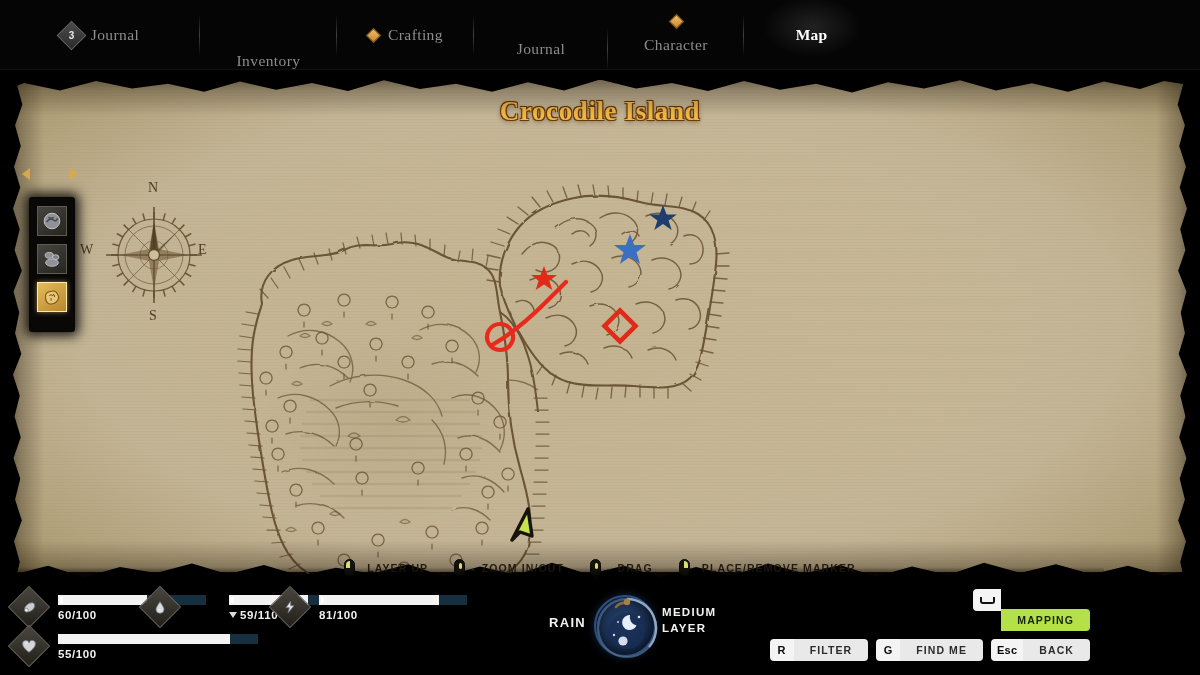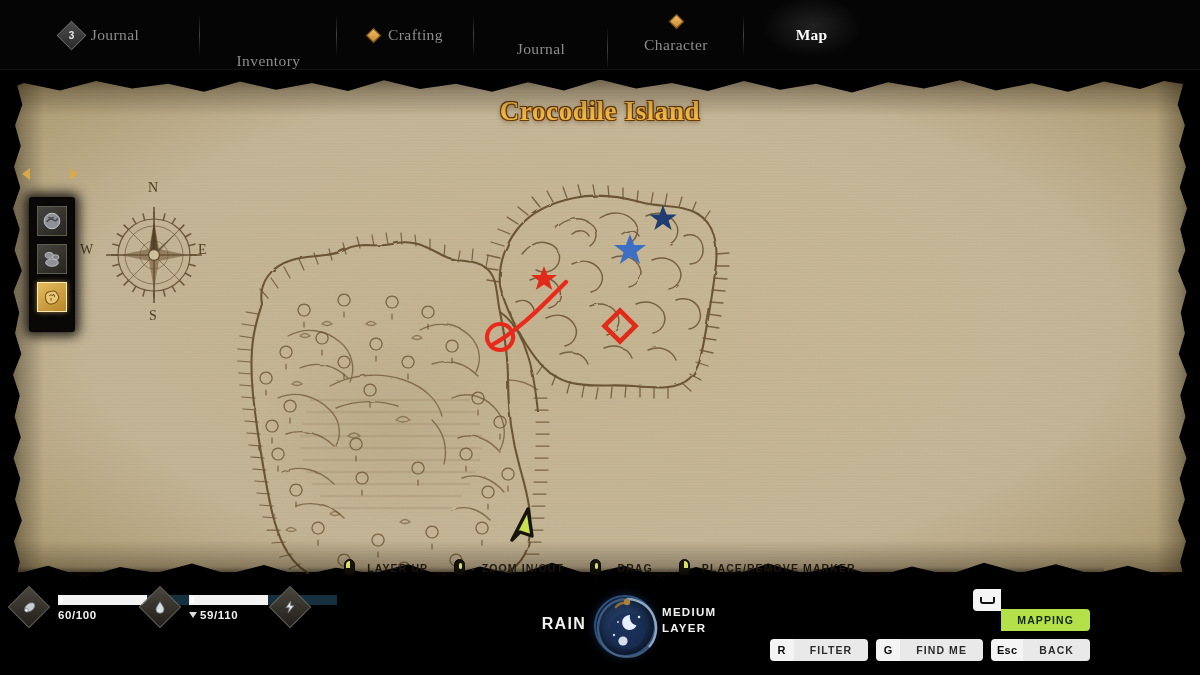--- a/index.html
+++ b/index.html
@@ -172,21 +172,21 @@
     border-top:6px solid #dcdcdc; }
 
   
   #weather{ position:absolute; left:520px; bottom:14px; width:200px; height:70px; }
   #wdial{
     position:absolute; left:74px; top:4px; width:62px; height:62px; border-radius:50%;
     background:radial-gradient(circle at 46% 42%, #26406b 0%, #172a4a 55%, #0d1830 100%);
     border:2px solid #2f4f7d; box-shadow:0 0 8px rgba(60,110,190,.35), inset 0 0 10px rgba(0,0,0,.7);
   }
   #wlabel-left{ position:absolute; left:0; top:24px; width:66px; text-align:right;
-    font-size:16px; font-weight:bold; letter-spacing:1.3px; color:#f2f2f2; }
+    font-size:13px; font-weight:bold; letter-spacing:1.3px; color:#f2f2f2; }
   #wlabel-right{ position:absolute; left:142px; top:13px; width:100px;
     font-size:11.5px; font-weight:bold; letter-spacing:1.3px; color:#f2f2f2; line-height:16px; }
 
   
   #keys{ position:absolute; right:14px; bottom:14px; }
   .kbrow{ display:flex; align-items:center; justify-content:flex-end; gap:8px; }
   .kbrow+.kbrow{ margin-top:8px; }
   .kbgroup{ display:flex; align-items:center; }
   .kcap{
     min-width:24px; height:22px; padding:0 6px; background:#f4f4f4; color:#0a0a0a;
@@ -687,21 +687,21 @@
       <div class="bar" style="width:148px;">
         <div class="fill" style="width:60%;"></div>
         <div class="tick"></div>
       </div>
       <div class="barval">
         <span>60/100</span>
       </div>
     </div>
   </div>
 
-  <div class="statrow" style="left:145px; top:9px;">
+  <div class="statrow" style="left:145px; top:9px;gap:40px;">
     <div class="stat-icon">
       <svg viewBox="0 0 24 24" width="16" height="16">
         <path d="M12,4 C16,10 18,13 18,15.5 A6,6 0 0,1 6,15.5 C6,13 8,10 12,4 z" fill="#d8dce1" stroke="#737880" stroke-width="1.1"></path>
         <path d="M10,15 a3,3 0 0,0 3,3" fill="none" stroke="#fff" stroke-width="1.1" opacity=".8"></path>
       </svg>
     </div>
     <div class="bar-col">
       <div class="bar" style="width:148px;">
         <div class="fill" style="width:53.6%;"></div>
         <div class="tick"></div>
@@ -712,22 +712,47 @@
       </div>
     </div>
   </div>
 
   <div class="statrow" style="left:275px; top:9px;">
     <div class="stat-icon">
       <svg viewBox="0 0 24 24" width="16" height="16">
         <polygon points="13,3 6,13 11,13 9,21 18,10 13,10" fill="#e2e6ea" stroke="#6f7479" stroke-width="1.1" stroke-linejoin="round"></polygon>
       </svg>
     </div>
-  </div>
-
+    <div class="bar-col">
+      <div class="bar" style="width:148px;">
+        <div class="fill" style="width:81%;"></div>
+        <div class="tick"></div>
+      </div>
+      <div class="barval">
+        <span>81/100</span>
+      </div>
+    </div>
+  </div>
+
+  <div class="statrow" style="left:14px; top:48px;">
+    <div class="stat-icon">
+      <svg viewBox="0 0 24 24" width="17" height="17">
+        <path d="M12,20 C6,15 3,12 3,8.6 A4.6,4.6 0 0,1 12,6.6 A4.6,4.6 0 0,1 21,8.6 C21,12 18,15 12,20 z" fill="#d3d7dc" stroke="#6f7479" stroke-width="1.1"></path>
+        <path d="M7.5,8.5 a3,3 0 0,1 3,-2.4" fill="none" stroke="#fff" stroke-width="1.2" opacity=".85"></path>
+      </svg>
+    </div>
+    <div class="bar-col">
+      <div class="bar" style="width:200px;">
+        <div class="fill" style="width:86%;"></div>
+      </div>
+      <div class="barval">
+        <span>55/100</span>
+      </div>
+    </div>
+  </div>
 
   <div id="weather">
     <div id="wlabel-left">RAIN</div>
     <div id="wdial">
       <svg viewBox="0 0 62 62" style="position:absolute;inset:0;width:62px;height:62px;">
         <circle cx="31" cy="31" r="29" fill="none" stroke="#52708f" stroke-width="2" opacity=".75"></circle>
         <path d="M31,2 a29,29 0 0,1 22,48" fill="none" stroke="#9fb6cc" stroke-width="2.4" opacity=".85"></path>
         <path d="M31,2 a29,29 0 0,0 -26,42" fill="none" stroke="#3a5a82" stroke-width="2.4" opacity=".7"></path>
         <circle cx="31" cy="34" r="18" fill="#1a2f57" opacity=".75"></circle>
         <path d="M34,18 a7.5,7.5 0 1,0 6.5,10.5 a8.5,8.5 0 0,1 -6.5,-10.5 z" fill="#e6eefb"></path>

